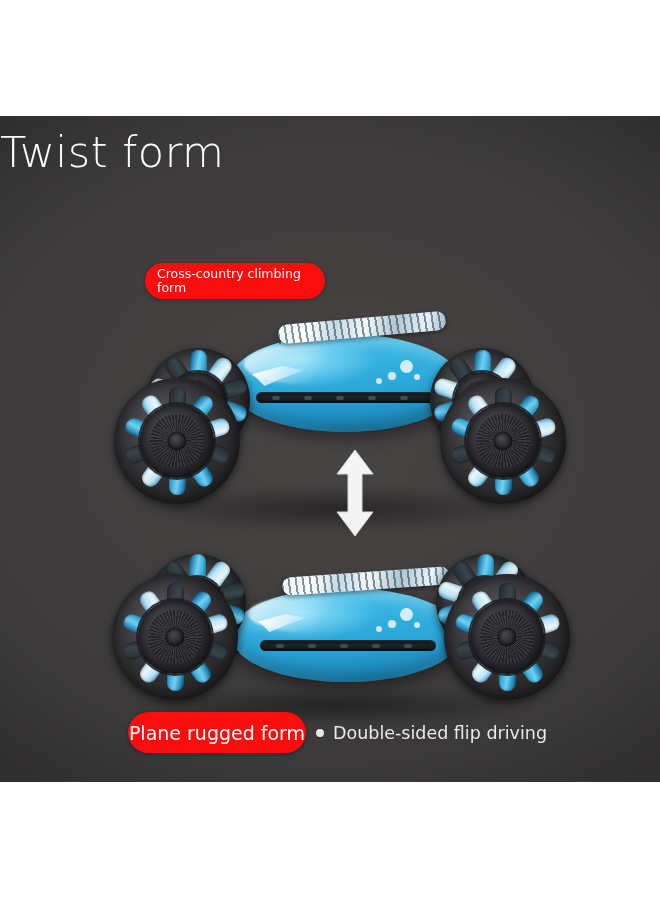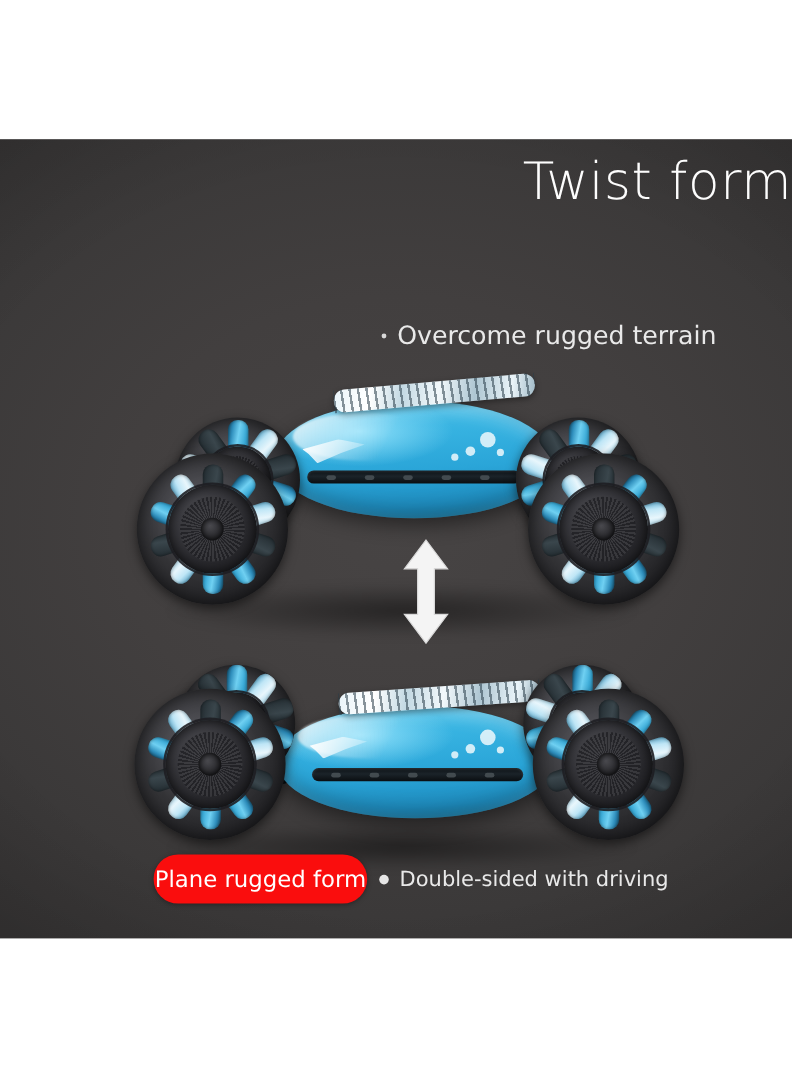--- a/index.html
+++ b/index.html
@@ -18,21 +18,21 @@
     overflow:hidden;
   }
   .panel::after{
     content:"";position:absolute;inset:0;
     background:radial-gradient(ellipse 700px 560px at 50% 50%, rgba(0,0,0,0) 55%, rgba(0,0,0,.22) 100%);
     pointer-events:none;
   }
 
   
   .title{
-    position:absolute;left:0;top:126px;width:660px;text-align:right;
+    position:absolute;left:0;top:126px;width:660px;text-align:left;
     color:#fdfdfd;font-size:43px;font-weight:300;letter-spacing:.5px;
     line-height:52px;z-index:6;
   }
   .subtitle{
     position:absolute;left:0;top:198px;width:660px;text-align:center;
     color:#efefef;font-size:21.5px;font-weight:400;letter-spacing:-.1px;
     line-height:30px;z-index:6;white-space:nowrap;
   }
 
   
@@ -164,23 +164,22 @@
 </style>
 </head>
 <body>
 
 <div class="page">
 
   <div class="panel"></div>
 
   <div class="title">Twist form</div>
 
-  <div class="caption cap-top">
-    <span class="dot-sm"></span>
-    <span>Overcome rugged terrain</span>
+  <div class="pill pill-top">
+    <span>Cross-country climbing form</span>
   </div>
 
   <div class="car" style="left:110px;top:312px;width:450px;height:215px;">
 
     <div class="shadow" style="left:30px;top:175px;width:390px;height:44px;"></div>
 
     <div class="axle" style="left:108px;top:64px;width:60px;height:26px;transform:rotate(22deg);"></div>
     <div class="axle" style="left:286px;top:64px;width:60px;height:26px;transform:rotate(-22deg);"></div>
 
     <div class="darkjoint" style="left:96px;top:56px;width:34px;height:40px;transform:rotate(20deg);"></div>
@@ -371,16 +370,16 @@
         <div class="hub" style="width:74px;height:74px;"></div>
       </div>
     </div>
   </div>
 
   <div class="pill pill-bottom">
     <span>Plane rugged form</span>
   </div>
   <div class="caption cap-bottom">
     <span class="dot-lg"></span>
-    <span>Double-sided with driving</span>
+    <span>Double-sided flip driving</span>
   </div>
 
 </div>
 
 </body></html>

